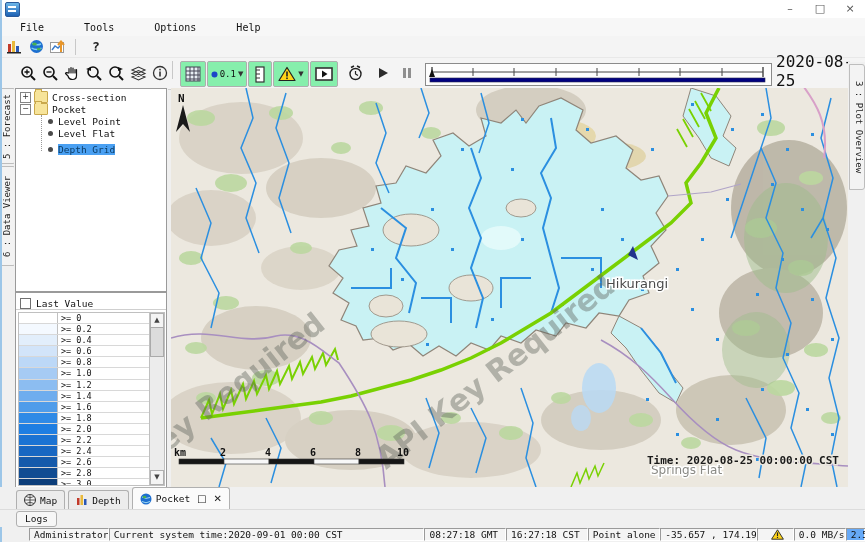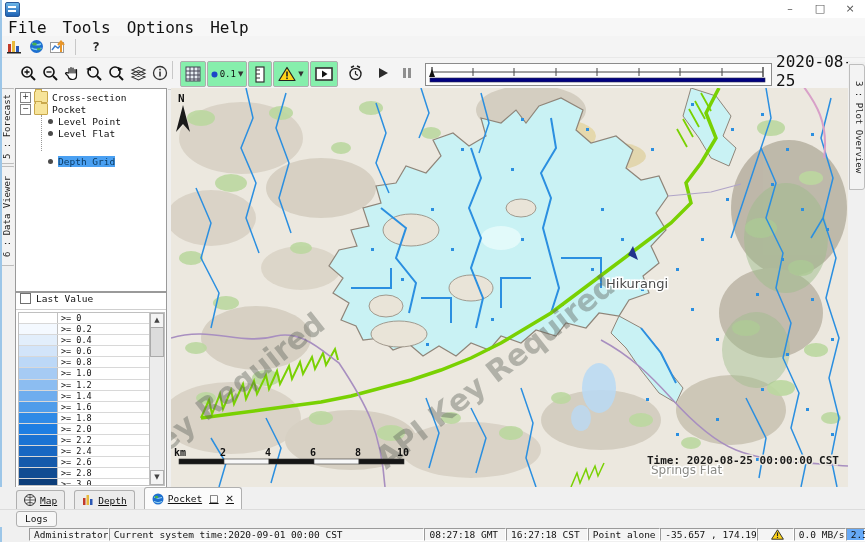--- a/index.html
+++ b/index.html
@@ -9,21 +9,21 @@
   
   #titlebar{left:0;top:0;width:865px;height:18px;background:#ffffff;display:flex;align-items:center;}
   #app-icon{width:13px;height:13px;margin:0 5px 0 5px;background:linear-gradient(#6db6e8,#1d62b4);
             border:1px solid #2a5a9a;border-radius:2px;position:relative;}
   #app-icon::after{content:"";position:absolute;left:2px;top:3px;width:8px;height:2px;background:#fff;box-shadow:0 4px 0 #fff;}
   #title-text{font-size:11px;color:#222;}
   #win-controls{margin-left:auto;display:flex;height:18px;}
   .winbtn{width:30px;text-align:center;color:#555;font-size:11px;line-height:18px;font-family:"DejaVu Sans",sans-serif;}
   
   #menubar{left:0;top:18px;width:865px;height:18px;background:#f7f7f7;border-bottom:1px solid #e2e2e2;display:flex;align-items:center;}
-  .menu-item{padding:0 8px;font-size:16px;color:#111;}
+  .menu-item{padding:0 20px;font-size:10px;color:#111;}
   
   #toolbar1{left:0;top:36px;width:865px;height:21px;background:#f4f4f4;display:flex;align-items:center;}
   #toolbar2{left:0;top:57px;width:865px;height:31px;background:#f4f4f4;border-top:1px solid #e8e8e8;border-bottom:1px solid #cfcfcf;}
   .tb-sep{width:1px;height:16px;background:#c8c8c8;margin:0 6px;}
   .ticon{width:20px;height:18px;display:inline-flex;align-items:center;justify-content:center;margin:0 1px;}
   .t2{position:absolute;top:3px;height:24px;display:flex;align-items:center;justify-content:center;}
   .btnb{border:1px solid #aeaeae;background:#86efac;border-radius:2px;}
   .caret{font-size:7px;color:#333;margin-left:2px;font-family:"DejaVu Sans",sans-serif;}
   #help-q{font-weight:bold;font-size:13px;color:#222;margin-left:10px;}
   
@@ -42,35 +42,35 @@
   #tree-box{position:absolute;left:1px;top:0;width:150px;height:202px;background:#fff;border:1px solid #9a9a9a;overflow:hidden;}
   .trow{position:absolute;height:12px;display:flex;align-items:center;font-size:9.5px;white-space:nowrap;}
   .expander{width:9px;height:9px;border:1px solid #848484;background:#fff;font-size:8px;line-height:7px;text-align:center;color:#333;margin-right:3px;font-family:"DejaVu Sans",sans-serif;}
   .folder{width:12px;height:10px;background:#f7e49a;border:1px solid #c9a84c;border-radius:1px;margin-right:4px;position:relative;}
   .folder::before{content:"";position:absolute;left:0;top:-3px;width:5px;height:2px;background:#f7e49a;border:1px solid #c9a84c;border-bottom:none;}
   .bullet{width:5px;height:5px;border-radius:50%;background:#4a4a4a;margin-right:5px;}
   .sel{background:#4aa0f2;color:#0c3d66;}
   .dotline{position:absolute;border-left:1px dotted #999;}
   
   #legend-box{position:absolute;left:1px;top:204px;width:150px;height:194px;background:#fff;border:1px solid #9a9a9a;}
-  #legend-header{height:16px;display:flex;align-items:flex-start;border-bottom:1px solid #cfcfcf;padding-left:4px;font-size:9.5px;}
+  #legend-header{height:16px;display:flex;align-items:flex-end;border-bottom:1px solid #cfcfcf;padding-left:4px;font-size:9.5px;}
   .chk{width:9px;height:9px;border:1px solid #707070;background:#fff;margin-right:5px;}
   #legend-list{position:absolute;left:2px;top:19px;width:131px;height:172px;overflow:hidden;border:1px solid #c0c0c0;}
   .lrow{display:flex;height:10.1px;border-bottom:1px solid #d8d8d8;}
   .lsw{width:38px;border-right:1px solid #c0c0c0;}
   .llb{padding-left:3px;font-size:8.5px;line-height:10px;}
   #legend-scroll{position:absolute;right:1px;top:19px;width:14px;height:172px;background:#ececec;border:1px solid #c0c0c0;}
   .sbtn{position:absolute;left:0;width:12px;height:13px;background:#f4f4f4;border:1px solid #b0b0b0;font-size:7px;text-align:center;line-height:12px;color:#444;font-family:"DejaVu Sans",sans-serif;}
   #legend-thumb{position:absolute;left:0;top:14px;width:12px;height:28px;background:#dcdcdc;border:1px solid #aaa;}
   
   #map-area{left:171px;top:88px;width:677px;height:399px;background:#ece8df;overflow:hidden;}
   
   #tabs-row{left:0;top:487px;width:865px;height:22px;background:#f0f0f0;display:flex;align-items:flex-end;padding-left:16px;box-sizing:border-box;}
   .btab{display:flex;align-items:center;height:18px;border:1px solid #b0b0b0;border-bottom:none;border-radius:3px 3px 0 0;
-        background:#ececec;padding:0 7px;margin-right:9px;font-size:9.5px;text-decoration:underline;}
+        background:#ececec;padding:0 7px;margin-right:3px;font-size:9.5px;}
   .btab.active{background:#fbfbfb;height:21px;font-weight:normal;}
   .tabicon{width:12px;height:12px;margin-right:4px;display:inline-block;}
   .tab-ctl{margin-left:7px;color:#222;font-size:10px;font-family:"DejaVu Sans",sans-serif;font-weight:bold;}
   #logs-row{left:0;top:509px;width:865px;height:18px;background:#f0f0f0;border-top:1px solid #dcdcdc;display:flex;align-items:center;padding-left:16px;box-sizing:border-box;}
   #logs-btn{border:1px solid #b0b0b0;border-radius:3px;background:#f6f6f6;padding:0 8px;height:14px;line-height:13px;font-size:9.5px;}
   
   #statusbar{left:0;top:527px;width:865px;height:15px;display:flex;margin-left:29px;}
   .scell{height:13px;margin-top:1px;border:1px solid;border-color:#9a9a9a #fff #fff #9a9a9a;background:#f4f4f4;
          font-size:9.5px;line-height:12px;padding-left:4px;box-sizing:border-box;white-space:nowrap;overflow:hidden;}
   #mem-cell{position:relative;}
@@ -284,21 +284,21 @@
       <span>Pocket</span>
     </div>
     <div class="trow" style="left:32px;top:26px">
       <span class="bullet"></span>
       <span>Level Point</span>
     </div>
     <div class="trow" style="left:32px;top:38px">
       <span class="bullet"></span>
       <span>Level Flat</span>
     </div>
-    <div class="trow" style="left:32px;top:66px">
+    <div class="trow" style="left:32px;top:54px">
       <span class="bullet"></span>
       <span class="sel">Depth Grid</span>
     </div>
   </div>
 
   <div id="legend-box">
     <div id="legend-header">
       <span class="chk"></span>
       <span>Last Value</span>
     </div>

